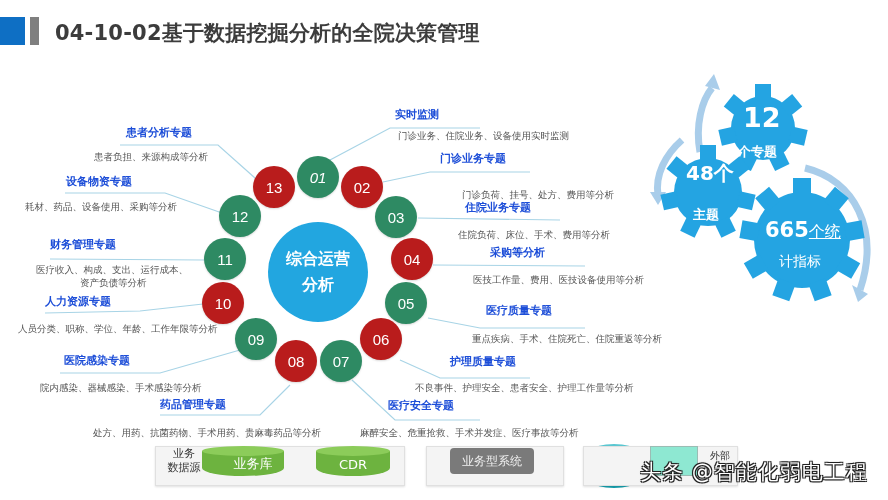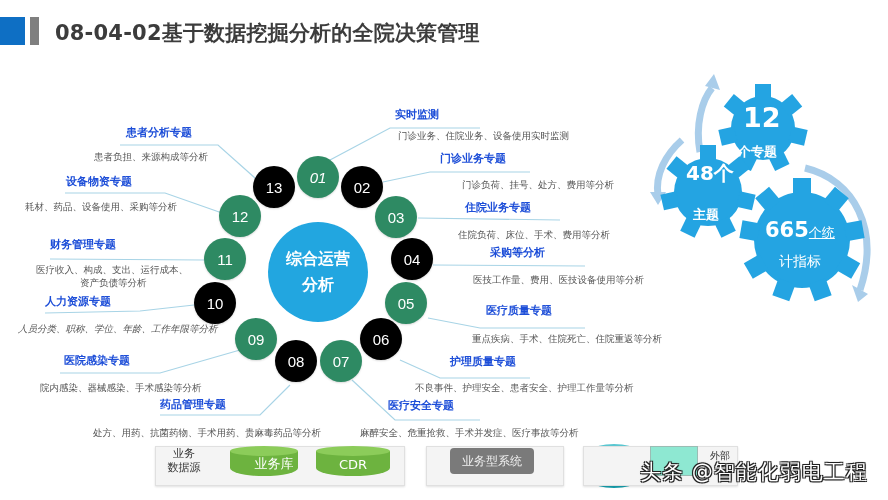--- a/index.html
+++ b/index.html
@@ -7,21 +7,21 @@
   body { position:relative; font-family:"DejaVu Sans", "Liberation Sans", sans-serif; color:#404040; }
 
   .title-bar-blue { position:absolute; left:0; top:17px; width:25px; height:28px; background:#0e6fc4; }
   .title-bar-grey { position:absolute; left:30px; top:17px; width:9px; height:28px; background:#7f7f7f; }
   .page-title { position:absolute; left:55px; top:19px; font-size:21px; font-weight:bold; color:#3c3c3c; white-space:nowrap; letter-spacing:0.2px; }
 
   svg.lines { position:absolute; left:0; top:0; width:888px; height:500px; }
 
   .node { position:absolute; width:42px; height:42px; border-radius:50%; color:#ffffff; font-size:15px; display:flex; align-items:center; justify-content:center; font-family:"Liberation Sans", sans-serif; box-shadow:0 1px 2px rgba(0,0,0,0.15); }
   .node.green { background:#2e8a63; }
-  .node.blue { background:#000000; }
+  .node.blue { background:#b91c1c; }
 
   .center { position:absolute; left:268px; top:222px; width:100px; height:100px; border-radius:50%; background:#22a6e0; color:#ffffff; display:flex; flex-direction:column; align-items:center; justify-content:center; font-weight:bold; font-size:16px; line-height:26px; }
 
   .topic-title { position:absolute; font-size:11px; font-weight:bold; color:#1d4ed8; white-space:nowrap; }
   .topic-desc { position:absolute; font-size:9.5px; color:#555555; white-space:nowrap; text-align:center; line-height:13px; }
 
   .ds-box { position:absolute; top:446px; height:40px; background:#f4f4f4; border:1px solid #e0e0e0; box-shadow:0 1px 2px rgba(0,0,0,0.12); }
   .ds-label { position:absolute; left:166px; top:447px; font-size:11px; color:#333; line-height:14px; text-align:center; width:36px; }
   .cyl { position:absolute; height:30px; color:#ffffff; font-size:13px; display:flex; align-items:center; justify-content:center; }
   .cyl .body { position:absolute; left:0; right:0; top:5px; bottom:0; background:#6db33f; border-radius:0 0 50% 50% / 0 0 8px 8px; }
@@ -32,21 +32,21 @@
   .ext-label { position:absolute; left:710px; top:449px; font-size:10px; color:#333; }
   .watermark { position:absolute; left:640px; top:458px; font-size:21px; color:#ffffff; white-space:nowrap; text-shadow:-1px -1px 0 #222,1px -1px 0 #222,-1px 1px 0 #222,1px 1px 0 #222,0 0 2px #000; letter-spacing:1px; }
 
   .gear-text { position:absolute; color:#ffffff; font-weight:bold; text-align:center; white-space:nowrap; }
 </style>
 </head>
 <body>
 
 <div class="title-bar-blue"></div>
 <div class="title-bar-grey"></div>
-<div class="page-title">08-04-02基于数据挖掘分析的全院决策管理</div>
+<div class="page-title">04-10-02基于数据挖掘分析的全院决策管理</div>
 
 <svg class="lines" viewBox="0 0 888 500">
   <g stroke="#a8d4e6" stroke-width="1.2" fill="none">
 
     <polyline points="330,160 390,128 480,128"></polyline>
 
     <polyline points="383,182 430,172 530,172"></polyline>
 
     <polyline points="418,218 560,220"></polyline>
 
@@ -128,48 +128,48 @@
     <ellipse cx="21" cy="38" rx="21" ry="6" fill="#17a2b0"></ellipse>
     <ellipse cx="21" cy="6" rx="21" ry="6" fill="#5cc8d2"></ellipse>
   </g>
 </svg>
 
 <div class="gear-text" style="left:743px;top:102px;font-size:27px;">12</div>
 <div class="gear-text" style="left:738px;top:143px;font-size:13px;">个专题</div>
 <div class="gear-text" style="left:686px;top:160px;font-size:20px;">48个</div>
 <div class="gear-text" style="left:693px;top:206px;font-size:13px;">主题</div>
 <div style="position:absolute;left:765px;top:218px;white-space:nowrap;color:#fff;font-weight:bold;">
-  <span style="font-size:21px;">665</span><span style="font-size:13px;font-weight:normal;text-decoration:underline;">个统</span>
+  <span style="font-size:21px;">665</span><span style="font-size:16px;font-weight:normal;text-decoration:underline;">个统</span>
 </div>
 <div class="gear-text" style="left:779px;top:253px;font-size:14px;font-weight:normal;">计指标</div>
 
 <div class="center">
   <div>综合运营</div>
   <div>分析</div>
 </div>
 
 <div class="node green" style="left:297px;top:156px;font-style:italic;">01</div>
 <div class="node blue" style="left:341px;top:166px;text-align:right;">02</div>
 <div class="node green" style="left:375px;top:196px;">03</div>
 <div class="node blue" style="left:391px;top:238px;">04</div>
 <div class="node green" style="left:385px;top:282px;">05</div>
 <div class="node blue" style="left:360px;top:318px;">06</div>
 <div class="node green" style="left:320px;top:340px;">07</div>
 <div class="node blue" style="left:275px;top:340px;">08</div>
 <div class="node green" style="left:235px;top:318px;">09</div>
-<div class="node blue" style="left:194px;top:282px;">10</div>
+<div class="node blue" style="left:202px;top:282px;">10</div>
 <div class="node green" style="left:204px;top:238px;">11</div>
 <div class="node green" style="left:219px;top:195px;">12</div>
 <div class="node blue" style="left:253px;top:166px;">13</div>
 
 <div class="topic-title" style="left:395px;top:107px;">实时监测</div>
 <div class="topic-desc" style="left:398px;top:129px;">门诊业务、住院业务、设备使用实时监测</div>
 
 <div class="topic-title" style="left:440px;top:151px;">门诊业务专题</div>
-<div class="topic-desc" style="left:450px;top:178px;padding-left:12px;">门诊负荷、挂号、处方、费用等分析</div>
+<div class="topic-desc" style="left:450px;top:188px;padding-left:12px;">门诊负荷、挂号、处方、费用等分析</div>
 
 <div class="topic-title" style="left:465px;top:200px;">住院业务专题</div>
 <div class="topic-desc" style="left:458px;top:228px;">住院负荷、床位、手术、费用等分析</div>
 
 <div class="topic-title" style="left:490px;top:245px;">采购等分析</div>
 <div class="topic-desc" style="left:473px;top:273px;">医技工作量、费用、医技设备使用等分析</div>
 
 <div class="topic-title" style="left:486px;top:303px;">医疗质量专题</div>
 <div class="topic-desc" style="left:472px;top:332px;">重点疾病、手术、住院死亡、住院重返等分析</div>
 
@@ -179,38 +179,38 @@
 <div class="topic-title" style="left:388px;top:398px;">医疗安全专题</div>
 <div class="topic-desc" style="left:360px;top:426px;text-align:center;">麻醉安全、危重抢救、手术并发症、医疗事故等分析</div>
 
 <div class="topic-title" style="left:160px;top:397px;">药品管理专题</div>
 <div class="topic-desc" style="left:93px;top:426px;">处方、用药、抗菌药物、手术用药、贵麻毒药品等分析</div>
 
 <div class="topic-title" style="left:64px;top:353px;">医院感染专题</div>
 <div class="topic-desc" style="left:40px;top:381px;">院内感染、器械感染、手术感染等分析</div>
 
 <div class="topic-title" style="left:45px;top:294px;">人力资源专题</div>
-<div class="topic-desc" style="left:18px;top:322px;font-style:italic;">人员分类、职称、学位、年龄、工作年限等分析</div>
+<div class="topic-desc" style="left:18px;top:322px;">人员分类、职称、学位、年龄、工作年限等分析</div>
 
 <div class="topic-title" style="left:50px;top:237px;">财务管理专题</div>
 <div class="topic-desc" style="left:36px;top:263px;">医疗收入、构成、支出、运行成本、</div>
 <div class="topic-desc" style="left:80px;top:276px;">资产负债等分析</div>
 
 <div class="topic-title" style="left:66px;top:174px;">设备物资专题</div>
 <div class="topic-desc" style="left:25px;top:200px;">耗材、药品、设备使用、采购等分析</div>
 
 <div class="topic-title" style="left:126px;top:125px;">患者分析专题</div>
 <div class="topic-desc" style="left:94px;top:150px;">患者负担、来源构成等分析</div>
 
 <div class="ds-box" style="left:155px;width:250px;"></div>
 <div class="ds-label">
   <div>业务</div>
   <div>数据源</div>
 </div>
-<div class="cyl" style="left:230px;top:446px;width:68px;padding-left:20px;">
+<div class="cyl" style="left:202px;top:446px;width:82px;padding-left:20px;">
   <div class="body"></div>
     <div class="top"></div>
   <span>业务库</span>
 </div>
 <div class="cyl" style="left:316px;top:446px;width:74px;">
   <div class="body"></div>
     <div class="top"></div>
   <span>CDR</span>
 </div>
 

